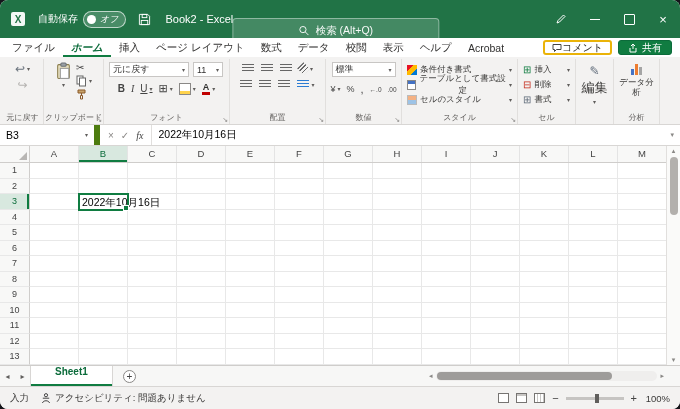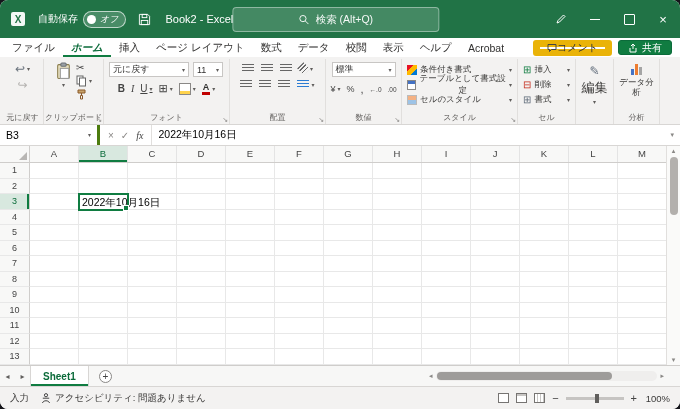--- a/index.html
+++ b/index.html
@@ -10,36 +10,36 @@
   
   .titlebar{height:38px;background:#217346;display:flex;align-items:center;color:#fff;position:relative;flex:0 0 auto;}
   .app-icon{margin-left:10px;display:flex;}
   .autosave{display:flex;align-items:center;gap:5px;margin-left:12px;font-size:10px;}
   .toggle{display:inline-flex;align-items:center;gap:4px;background:rgba(255,255,255,.18);
     border:1px solid rgba(255,255,255,.65);border-radius:9px;padding:1px 7px 1px 3px;cursor:default;}
   .knob{width:9px;height:9px;border-radius:50%;background:#fff;}
   .toggle .state{font-size:9px;color:#fff;font-style:italic;}
   .tb-btn{background:none;border:none;padding:0;margin-left:12px;display:flex;align-items:center;cursor:default;}
   .wb-title{margin-left:14px;font-size:11px;color:#fff;}
-  .search-box{position:absolute;left:50%;transform:translateX(-52%);top:7px;width:205px;height:23px;
+  .search-box{position:absolute;left:50%;transform:translateX(-52%);top:18px;width:205px;height:23px;
     background:rgba(255,255,255,.16);border:1px solid rgba(255,255,255,.4);border-radius:4px;
     display:flex;align-items:center;justify-content:center;gap:6px;font-size:10.5px;color:rgba(255,255,255,.95);}
   .tb-right{margin-left:auto;display:flex;align-items:stretch;height:38px;}
   .winbtn{width:34px;display:flex;align-items:center;justify-content:center;background:none;border:none;color:#fff;font-size:13px;cursor:default;}
   .min-glyph{display:block;width:10px;height:1px;background:#fff;}
   .max-glyph{display:block;width:9px;height:9px;border:1px solid #fff;border-radius:1px;}
 
   
   .tabrow{height:19px;background:#fff;display:flex;align-items:center;flex:0 0 auto;}
   .tabs{display:flex;align-items:stretch;height:100%;padding-left:4px;}
   .rtab{display:flex;align-items:center;padding:0 8px;font-size:10.5px;color:#323130;cursor:default;white-space:nowrap;}
   .rtab.selected{color:#0b6b3a;box-shadow:inset 0 -2px 0 #107C41;font-weight:700;font-style:italic;}
   .tab-actions{margin-left:auto;display:flex;align-items:center;gap:6px;padding-right:8px;}
   .cmt-btn{display:flex;align-items:center;font-size:10px;color:#323130;background:#fff;
-    border:7px solid #eab308;border-radius:3px;padding:1px 7px;height:15px;cursor:default;}
+    border:2px solid #eab308;border-radius:3px;padding:1px 7px;height:15px;cursor:default;}
   .share-btn{display:flex;align-items:center;gap:4px;font-size:10px;color:#fff;background:#107C41;
     border:1px solid #0b6b3a;border-radius:3px;padding:1px 9px;height:15px;cursor:default;}
 
   
   .ribbon{height:68px;background:#f3f2f1;border-bottom:1px solid #d8d6d4;display:flex;align-items:stretch;
     padding:2px 0 0 2px;box-sizing:border-box;flex:0 0 auto;}
   .rgroup{position:relative;border-right:1px solid #e1dfdd;padding:3px 5px 14px;box-sizing:border-box;
     display:flex;flex-direction:column;align-items:center;justify-content:flex-start;}
   .glabel{position:absolute;bottom:1px;left:0;right:0;text-align:center;font-size:8px;color:#605e5c;white-space:nowrap;}
   .launcher{position:absolute;right:1px;bottom:1px;font-size:7px;color:#8a8886;line-height:1;cursor:default;}
@@ -63,21 +63,21 @@
   .bars{display:flex;align-items:flex-end;gap:1px;height:11px;}
   .bars i{display:block;width:3px;background:#4472c4;}
   .bars i:nth-child(2){background:#ed7d31;height:11px;}
   .bars i:nth-child(1){height:6px;}
   .bars i:nth-child(3){height:8px;background:#a5a5a5;}
 
   
   .formula-bar{height:20px;background:#fff;border-bottom:1px solid #d8d6d4;display:flex;align-items:center;
     font-size:10.5px;color:#000;flex:0 0 auto;}
   .name-box{width:100px;height:100%;display:flex;align-items:center;justify-content:space-between;
-    padding:0 6px;box-sizing:border-box;border-right:3px solid #4d7c0f;cursor:default;text-align:right;}
+    padding:0 6px;box-sizing:border-box;border-right:6px solid #4d7c0f;cursor:default;text-align:right;}
   .fx-cluster{display:flex;align-items:center;gap:7px;padding:0 8px;border-right:1px solid #e1dfdd;height:100%;}
   .fx-cluster .g{color:#8a8886;font-size:10px;cursor:default;}
   .fx-it{font-style:italic;font-family:"Liberation Serif","DejaVu Serif",serif;color:#444;font-size:10px;}
   .formula-content{flex:1;padding-left:6px;white-space:nowrap;overflow:hidden;}
   .fb-expand{padding:0 6px;color:#8a8886;font-size:7px;cursor:default;}
 
   
   .grid{flex:1 1 auto;position:relative;background:#fff;overflow:hidden;}
   .col-headers{display:flex;height:17px;background:#f8f8f7;border-bottom:1px solid #cfcdcb;box-sizing:border-box;}
   .corner{width:30px;flex:0 0 30px;border-right:1px solid #cfcdcb;position:relative;box-sizing:border-box;cursor:default;}
@@ -98,21 +98,21 @@
   .cell-text{position:absolute;left:3px;top:1px;line-height:14px;font-size:10.5px;white-space:nowrap;z-index:3;color:#000;}
   .v-scroll{position:absolute;top:0;right:0;bottom:0;width:14px;background:#fafaf9;border-left:1px solid #e1dfdd;
     display:flex;flex-direction:column;align-items:center;z-index:5;box-sizing:border-box;}
   .tri{font-size:7px;color:#8a8886;line-height:10px;cursor:default;}
   .v-thumb{width:8px;height:58px;background:#b3b0ad;border-radius:4px;margin-top:1px;cursor:default;}
 
   
   .sheet-bar{height:20px;background:#f7f7f6;border-top:1px solid #cfcdcb;display:flex;align-items:stretch;
     position:relative;flex:0 0 auto;font-size:10px;}
   .nav-arrow{width:15px;display:flex;align-items:center;justify-content:center;font-size:8px;color:#605e5c;cursor:default;}
-  .sheet-tab{padding:0 12px;display:flex;align-items:center;background:#fff;border-left:1px solid #d8d6d4;
+  .sheet-tab{padding:0 24px;display:flex;background:#fff;border-left:1px solid #d8d6d4;
     border-right:1px solid #d8d6d4;box-shadow:inset 0 -2px 0 #107C41;color:#0b6b3a;font-weight:700;cursor:default;}
   .add-sheet{width:13px;height:13px;border:1px solid #8a8886;border-radius:50%;color:#444;font-size:10px;
     line-height:11px;text-align:center;align-self:center;margin-left:10px;cursor:default;background:#fff;padding:0;}
   .h-scroll{position:absolute;right:16px;top:4px;width:235px;height:12px;display:flex;align-items:center;gap:3px;}
   .h-track{flex:1;height:10px;background:#efeeed;border-radius:5px;display:flex;align-items:center;padding:0 1px;}
   .h-thumb{width:80%;height:8px;background:#9e9c9a;border-radius:4px;cursor:default;}
 
   
   .status-bar{height:22px;background:#f3f2f1;border-top:1px solid #d8d6d4;display:flex;align-items:center;
     font-size:9.5px;color:#3b3a39;flex:0 0 auto;}

